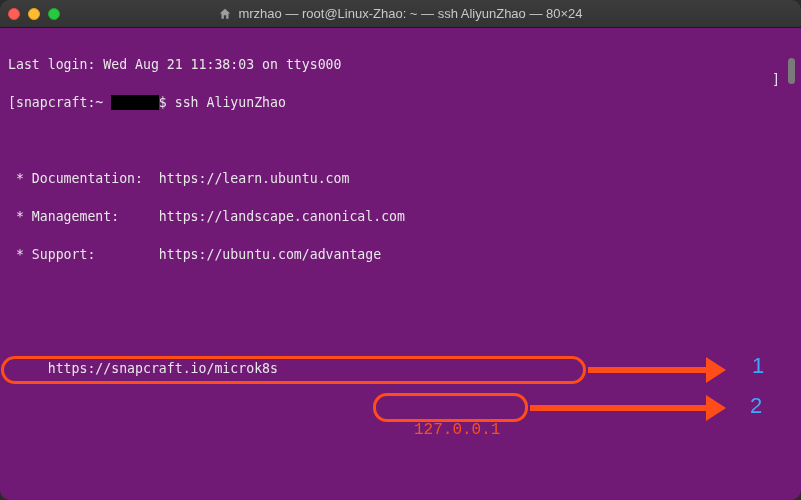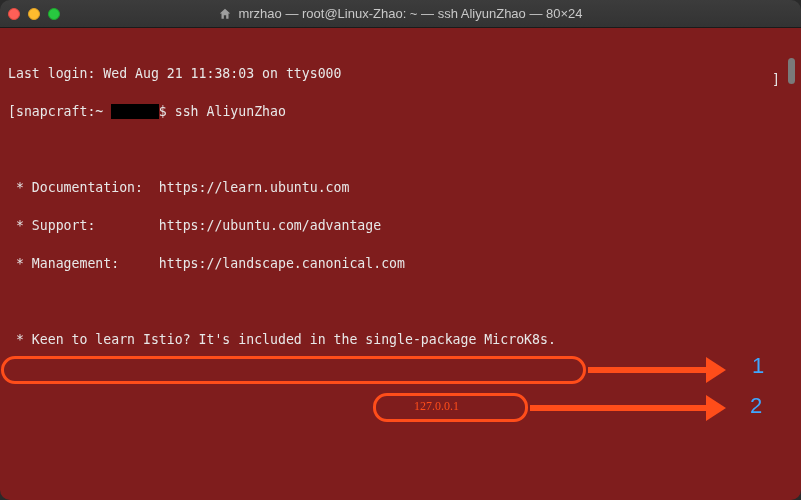--- a/index.html
+++ b/index.html
@@ -28,24 +28,24 @@
   .dot.yellow { background:#febc2e; border:0.5px solid #e0a127; }
   .dot.green  { background:#28c840; border:0.5px solid #1fa72e; }
   .title-wrap {
     position:absolute; left:0; right:0; text-align:center;
     color:#c8c8c8; font-family:-apple-system, sans-serif; font-size:13px;
     display:flex; align-items:center; justify-content:center; gap:6px;
     pointer-events:none;
   }
   .home-icon { width:14px; height:14px; display:inline-block; color:#9e9e9e; }
   .term-body {
-    background:#7f1d1d;
+    background:#701a75;
     color:#e8e8e8;
     height: calc(500px - 28px);
-    padding: 17px 8px 4px 8px;
+    padding: 8px 8px 4px 8px;
     position: relative;
     line-height: 19px;
     white-space: pre;
   }
   .scrollbar {
     position:absolute; right:2px; top:30px; bottom:4px; width:15px;
   }
   .scrollbar-thumb {
     position:absolute; top:0; left:4px; width:7px; height:26px;
     background:#7a7a7a; border-radius:4px;
@@ -64,22 +64,23 @@
   .arrow .head  {
     position:absolute; top:-13px; width:0; height:0;
     border-top:13px solid transparent; border-bottom:13px solid transparent;
     border-left:20px solid #ff4d1a;
   }
   .annot-num {
     position:absolute; color:#3fa7ff; font-family:-apple-system,"Helvetica Neue",sans-serif;
     font-size:22px;
   }
   .ip-text {
-    position:absolute; color:#ff4d1a; font-family:Liberation Serif, serif;
-    font-size:12px;
+    position:absolute; color:#ff4d1a; font-family:Liberation Mono, monospace;
+    font-size:16px;
+    margin-top:24px;
   }
   .rbracket { position:absolute; color:#e8e8e8; }
 </style>
 </head>
 <body>
 
 <div class="titlebar">
   <div class="dots">
     <div class="dot red"></div>
     <div class="dot yellow"></div>
@@ -93,25 +94,25 @@
     </span>
     <span>mrzhao — root@Linux-Zhao: ~ — ssh AliyunZhao — 80×24</span>
   </div>
 </div>
 
 <div class="term-body">
 <span class="line">Last login: Wed Aug 21 11:38:03 on ttys000</span>
 <span class="line"><span>[snapcraft:~ </span><span class="blackbox">xxxxxx</span><span>$ ssh AliyunZhao</span></span>
 <span class="line"> </span>
 <span class="line"> * Documentation:  https://learn.ubuntu.com</span>
+<span class="line"> * Management:     https://landscape.canonical.com</span>
 <span class="line"> * Support:        https://ubuntu.com/advantage</span>
-<span class="line"> * Management:     https://landscape.canonical.com</span>
 <span class="line"> </span>
-<span class="line"> * Keen to learn Istio? It's included in the single-package MicroK8s.</span>
 <span class="line"> </span>
+<span class="line">     https://snapcraft.io/microk8s</span>
 <span class="line"> </span>
 
 
 
 
 
 
 
 
 

